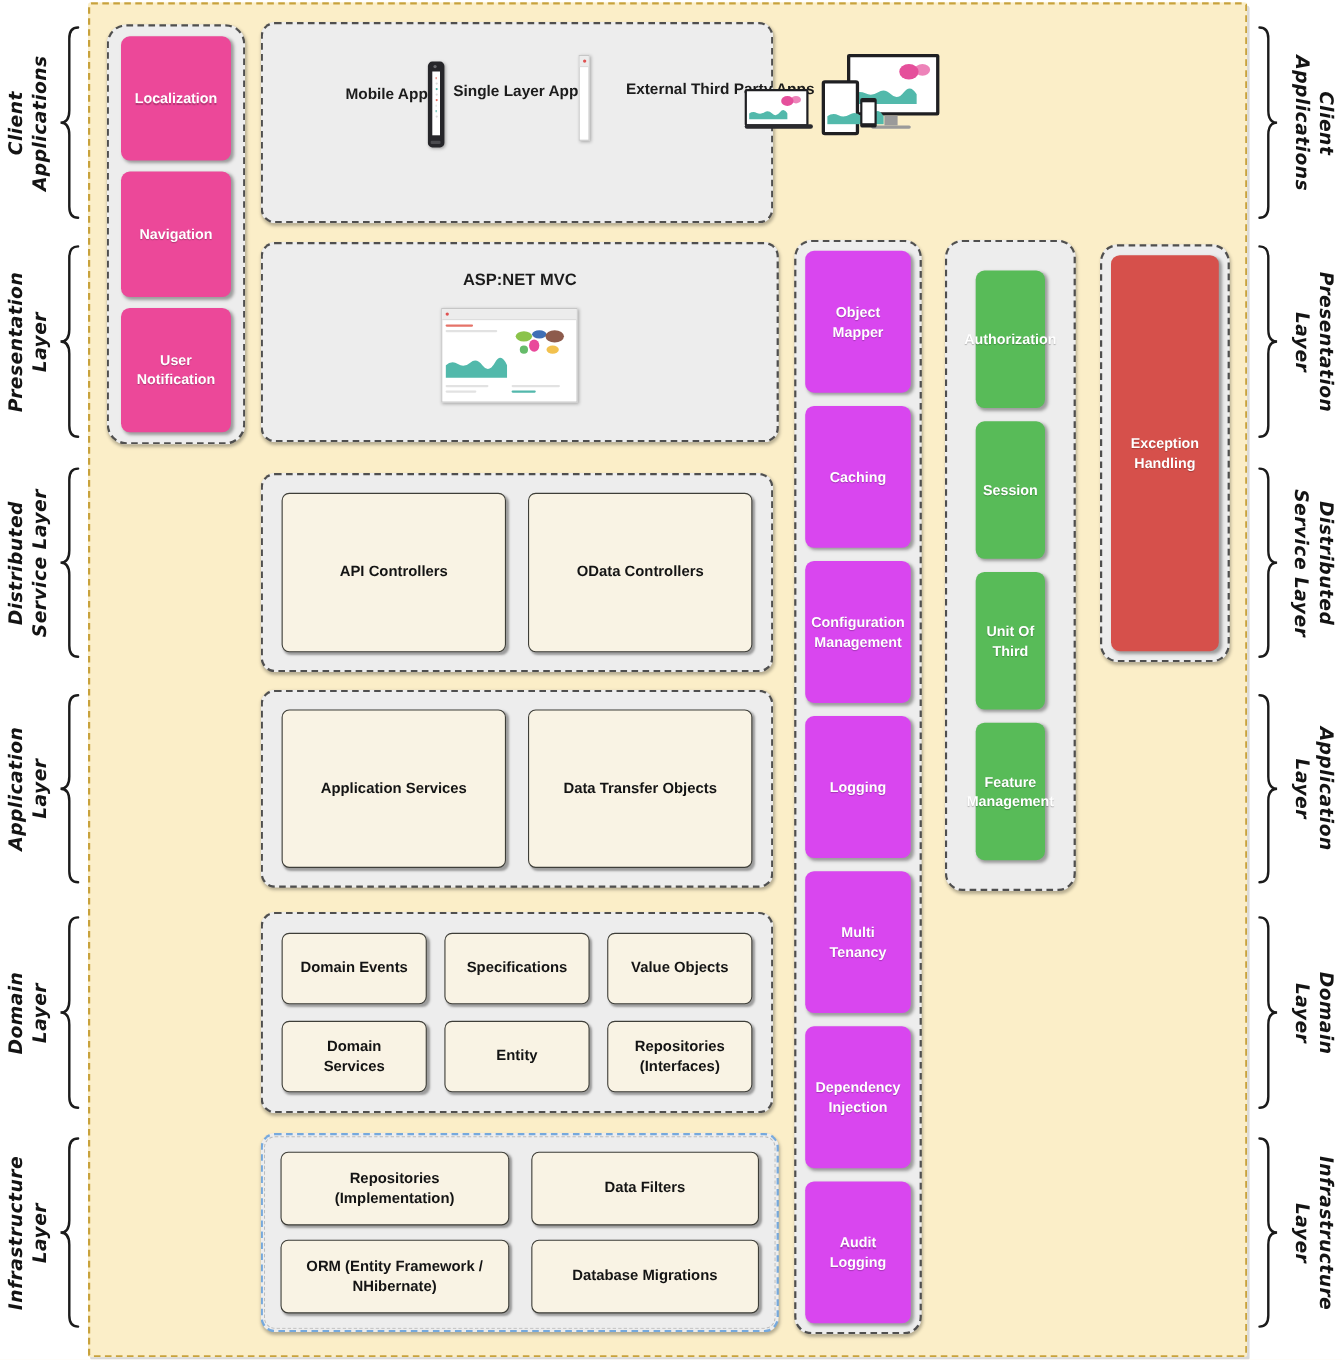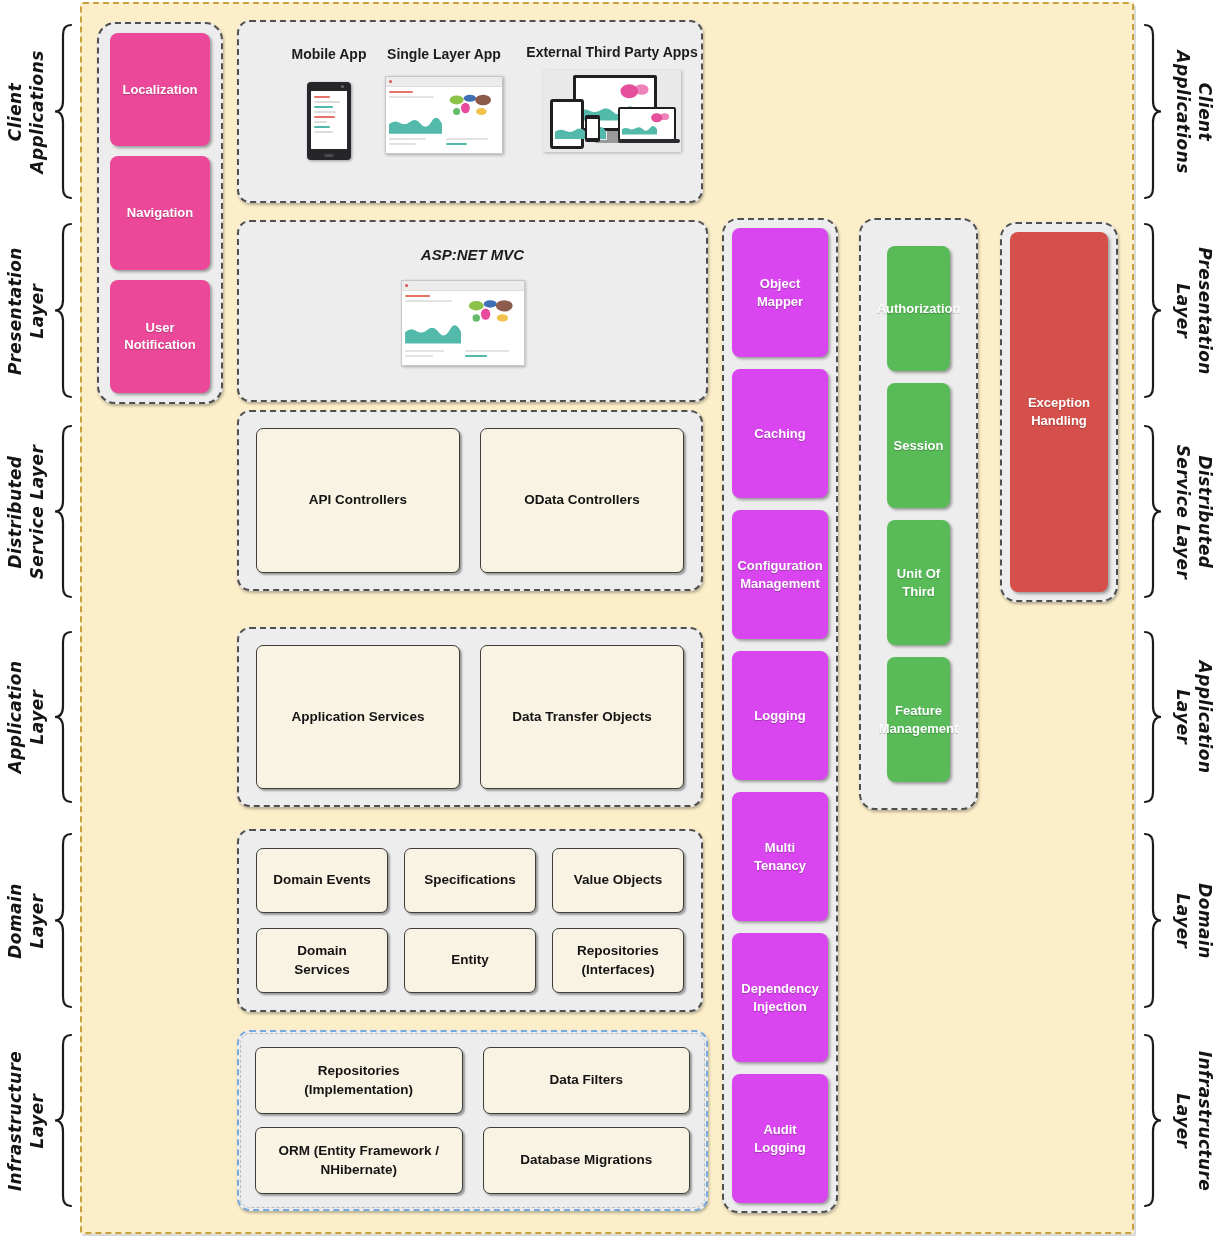--- a/index.html
+++ b/index.html
@@ -43,43 +43,43 @@
     background:#F9F3E4;border:1px solid #3E3E38;border-radius:7px;
     box-shadow:2px 2px 2px rgba(0,0,0,.35);font-weight:700;font-size:13.5px;
     color:#141414;line-height:1.4;padding:4px 12px;box-sizing:border-box;}
 
   
   .sidebar{left:97px;top:22px;width:126px;height:382px;border-radius:18px;
     display:flex;flex-direction:column;gap:10px;padding:9px 11px;}
   .sidebar .cbox{flex:1;}
 
   .clientapps{left:237px;top:20px;width:466px;height:183px;}
-  .asp{left:237px;top:220px;width:471px;height:182px;font-style:italic;}
-  .distributed{left:237px;top:410px;width:466px;height:181px;display:flex;gap:20px;padding:16px 17px;}
+  .asp{left:237px;top:220px;width:471px;height:182px;}
+  .distributed{left:237px;top:430px;width:466px;height:181px;display:flex;gap:20px;padding:16px 17px;}
   .distributed .cream{flex:1;}
   .applayer{left:237px;top:627px;width:466px;height:180px;display:flex;gap:20px;padding:16px 17px;}
   .applayer .cream{flex:1;}
   .domain{left:237px;top:829px;width:466px;height:183px;display:grid;
     grid-template-columns:repeat(3,1fr);grid-template-rows:1fr 1fr;gap:15px 16px;padding:17px;}
   .infra{left:237px;top:1030px;width:471px;height:181px;border-color:#76A9DD;
     outline:1px dashed #bcbcbc;outline-offset:-4px;display:grid;
     grid-template-columns:1fr 1fr;grid-template-rows:1fr 1fr;gap:13px 20px;padding:15px 16px;}
 
   .bluecol{left:722px;top:218px;width:116px;height:995px;border-radius:16px;
     display:flex;flex-direction:column;gap:12px;padding:8px;}
   .bluecol .cbox{flex:1;}
   .greencol{left:859px;top:218px;width:119px;height:592px;border-radius:16px;
     display:flex;flex-direction:column;gap:12px;padding:26px;}
   .greencol .cbox{flex:1;}
   .redcol{left:1000px;top:222px;width:118px;height:380px;border-radius:16px;
     display:flex;padding:8px;}
   .redcol .cbox{flex:1;}
 
   
-  .app-col{position:absolute;display:flex;flex-direction:column;align-items:center;}
+  .app-col{position:absolute;display:flex;align-items:center;margin-left:30px;}
   .app-label{font-size:14px;font-weight:700;color:#1c1c1c;margin-bottom:10px;white-space:nowrap;}
   .asp-title{position:absolute;top:24px;left:0;right:0;text-align:center;
     font-size:15px;font-weight:700;color:#1c1c1c;}
 
   
   .phone{width:44px;height:78px;background:#26262A;border-radius:4px;position:relative;
     box-shadow:1px 1px 3px rgba(0,0,0,.35);}
   .phone .cam{position:absolute;top:3px;right:7px;width:3px;height:3px;border-radius:50%;background:#6a6a6e;}
   .phone .homekey{position:absolute;bottom:3px;left:50%;transform:translateX(-50%);
     width:9px;height:3px;background:#4a4a4e;border-radius:1px;}

